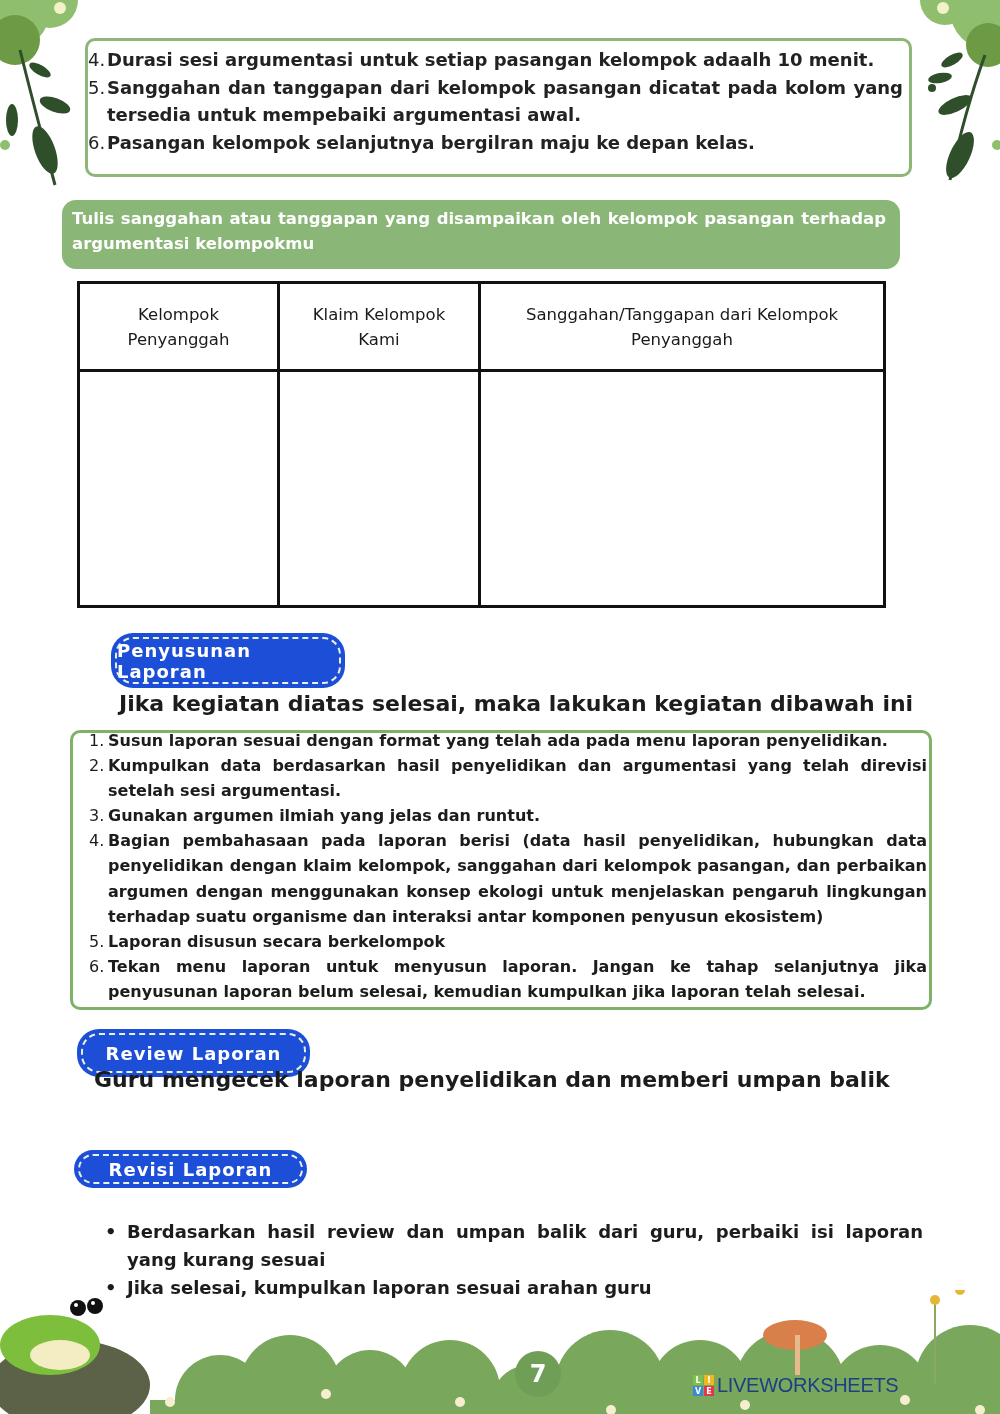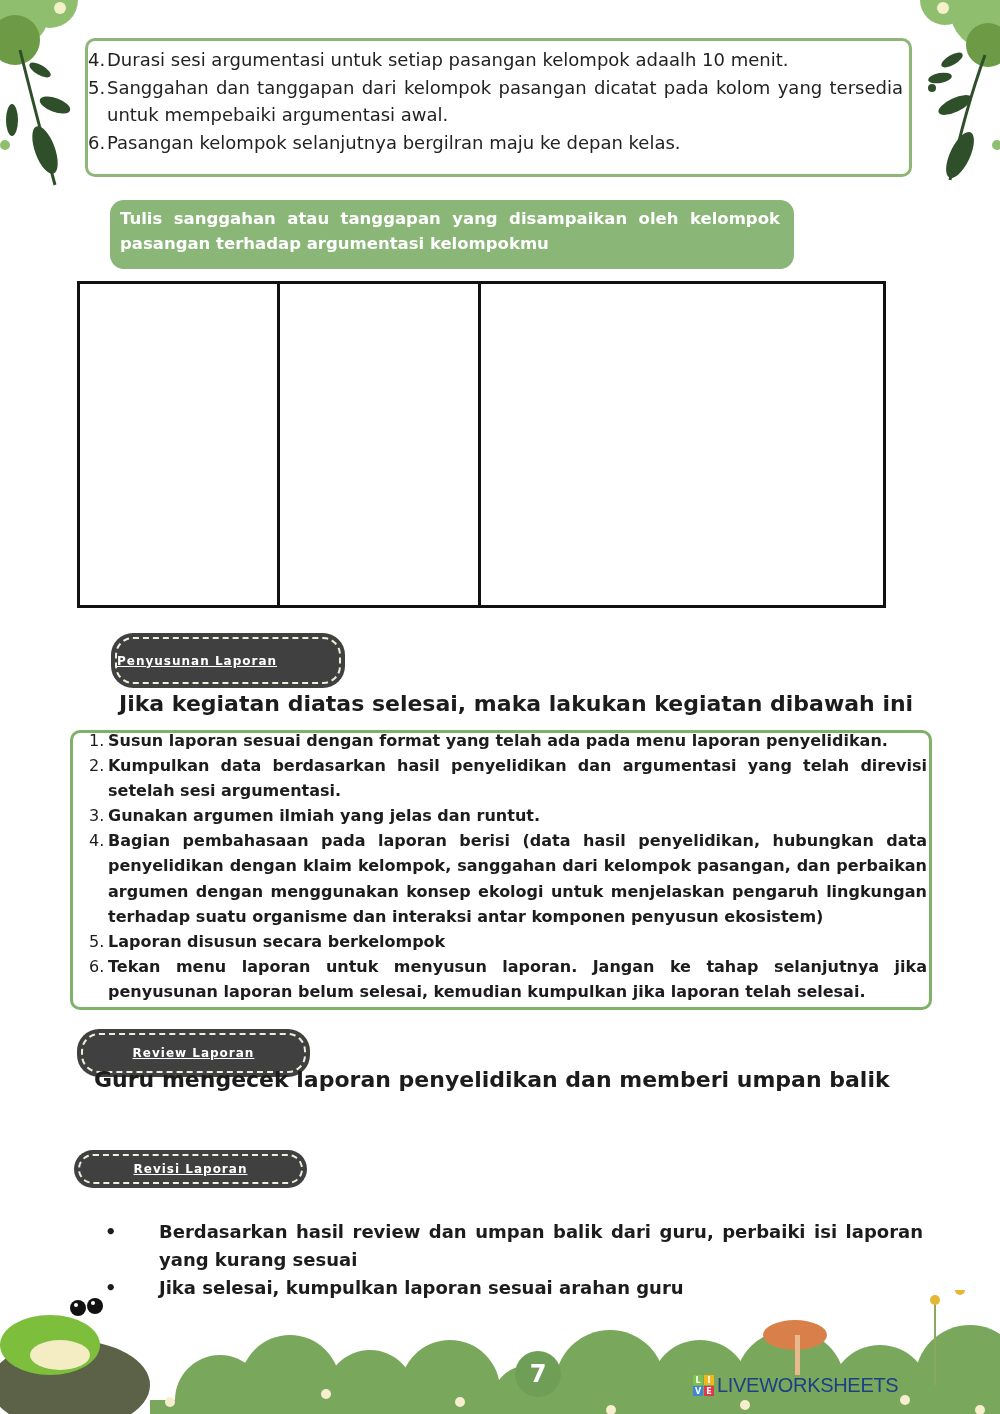--- a/index.html
+++ b/index.html
@@ -9,64 +9,64 @@
   .deco { position: absolute; pointer-events: none; }
 
   
   .top-box {
     position: absolute; left: 85px; top: 38px; width: 827px; height: 139px;
     border: 3px solid #8db678; border-radius: 10px;
   }
   .top-list { position: absolute; left: 88px; top: 46px; width: 815px; font-size: 18px; line-height: 27.5px; color: #222; list-style: none; }
   .top-list li { display: flex; }
   .top-list .num { width: 19px; flex: none; }
-  .top-list .txt { flex: 1; text-align: justify; }
+  .top-list .txt { flex: 1; text-align: justify; font-weight: bold; }
 
   
   .banner {
-    position: absolute; left: 62px; top: 200px; width: 684px; height: 69px;
+    position: absolute; left: 62px; top: 200px; width: 838px; height: 69px;
     background: #8ab677; border-radius: 14px;
     color: #ffffff; font-weight: bold; font-size: 16.5px; line-height: 25px;
-    padding: 6px 14px 10px 10px; text-align: justify; text-align-last: left; margin-left: 48px;
+    padding: 6px 14px 10px 10px; text-align: justify; text-align-last: left;
   }
 
   
   .resp-table {
     position: absolute; left: 77px; top: 281px; width: 809px; height: 327px;
     border-collapse: collapse; border: 3px solid #111;
   }
   .resp-table th, .resp-table td { border: 3px solid #111; }
   .resp-table th { height: 88px; font-weight: normal; font-size: 16.5px; line-height: 25px; text-align: center; vertical-align: middle; padding: 0 10px; }
 
   
   .pill {
-    position: absolute; background: #404040; border-radius: 22px;
-    color: #ffffff; font-size: 12px; letter-spacing: 1px; font-weight: bold;
-    display: flex; align-items: center; justify-content: center; text-decoration: underline;
+    position: absolute; background: #1d4ed8; border-radius: 22px;
+    color: #ffffff; font-size: 18px; letter-spacing: 1px; font-weight: bold;
+    display: flex; align-items: center; justify-content: center;
   }
   .pill::after {
     content: ""; position: absolute; inset: 4px; border: 2px dashed #e9f2dc; border-radius: 18px;
   }
 
   .plain-text { position: absolute; font-weight: bold; font-size: 22px; color: #1c1c1c; }
 
   
   .box2 {
     position: absolute; left: 70px; top: 730px; width: 862px; height: 280px;
     border: 3px solid #7fb168; border-radius: 10px;
   }
   .list2 { position: absolute; left: 89px; top: 728px; width: 838px; font-size: 16px; line-height: 25.1px; font-weight: bold; list-style: none; color: #1c1c1c; }
   .list2 li { display: flex; }
   .list2 .num { width: 19px; flex: none; font-weight: normal; }
   .list2 .txt { flex: 1; text-align: justify; }
 
   .bullets { position: absolute; left: 105px; top: 1218px; width: 818px; font-size: 18px; line-height: 28px; font-weight: bold; list-style: none; color: #1c1c1c; }
   .bullets li { display: flex; }
   .bullets .dot { width: 22px; flex: none; }
-  .bullets .txt { flex: 1; text-align: justify; margin-left: 32px; }
+  .bullets .txt { flex: 1; text-align: justify; }
 
   .page-num {
     position: absolute; left: 515px; top: 1351px; width: 46px; height: 46px; border-radius: 50%;
     background: #6f9f57; color: #fff; font-weight: bold; font-size: 24px;
     display: flex; align-items: center; justify-content: center;
   }
   .lw-logo { position: absolute; left: 693px; top: 1374px; display: flex; align-items: center; gap: 3px; }
   .lw-grid { display: grid; grid-template-columns: 10px 10px; grid-template-rows: 10px 10px; gap: 1px; }
   .lw-grid span { font-size: 8px; font-weight: bold; color: #fff; display: flex; align-items: center; justify-content: center; }
   .lw-text { font-family: "Liberation Sans", sans-serif; font-weight: normal; font-size: 20px; color: #1d3f86; letter-spacing: -0.3px; }
@@ -119,20 +119,25 @@
 
 <div class="banner">Tulis sanggahan atau tanggapan yang disampaikan oleh kelompok pasangan terhadap argumentasi kelompokmu</div>
 
 <table class="resp-table">
   <colgroup>
       <col style="width:200px">
       <col style="width:201px">
       <col>
     </colgroup>
   <tbody>
+      <tr>
+    <th>Kelompok Penyanggah</th>
+    <th>Klaim Kelompok Kami</th>
+    <th>Sanggahan/Tanggapan dari Kelompok Penyanggah</th>
+  </tr>
   <tr>
     <td></td>
     <td></td>
     <td></td>
   </tr>
 </tbody>
   </table>
 
 <div class="pill" style="left:111px;top:633px;width:234px;height:55px;justify-content:flex-start;padding-left:6px;">
   <span>Penyusunan Laporan</span>

